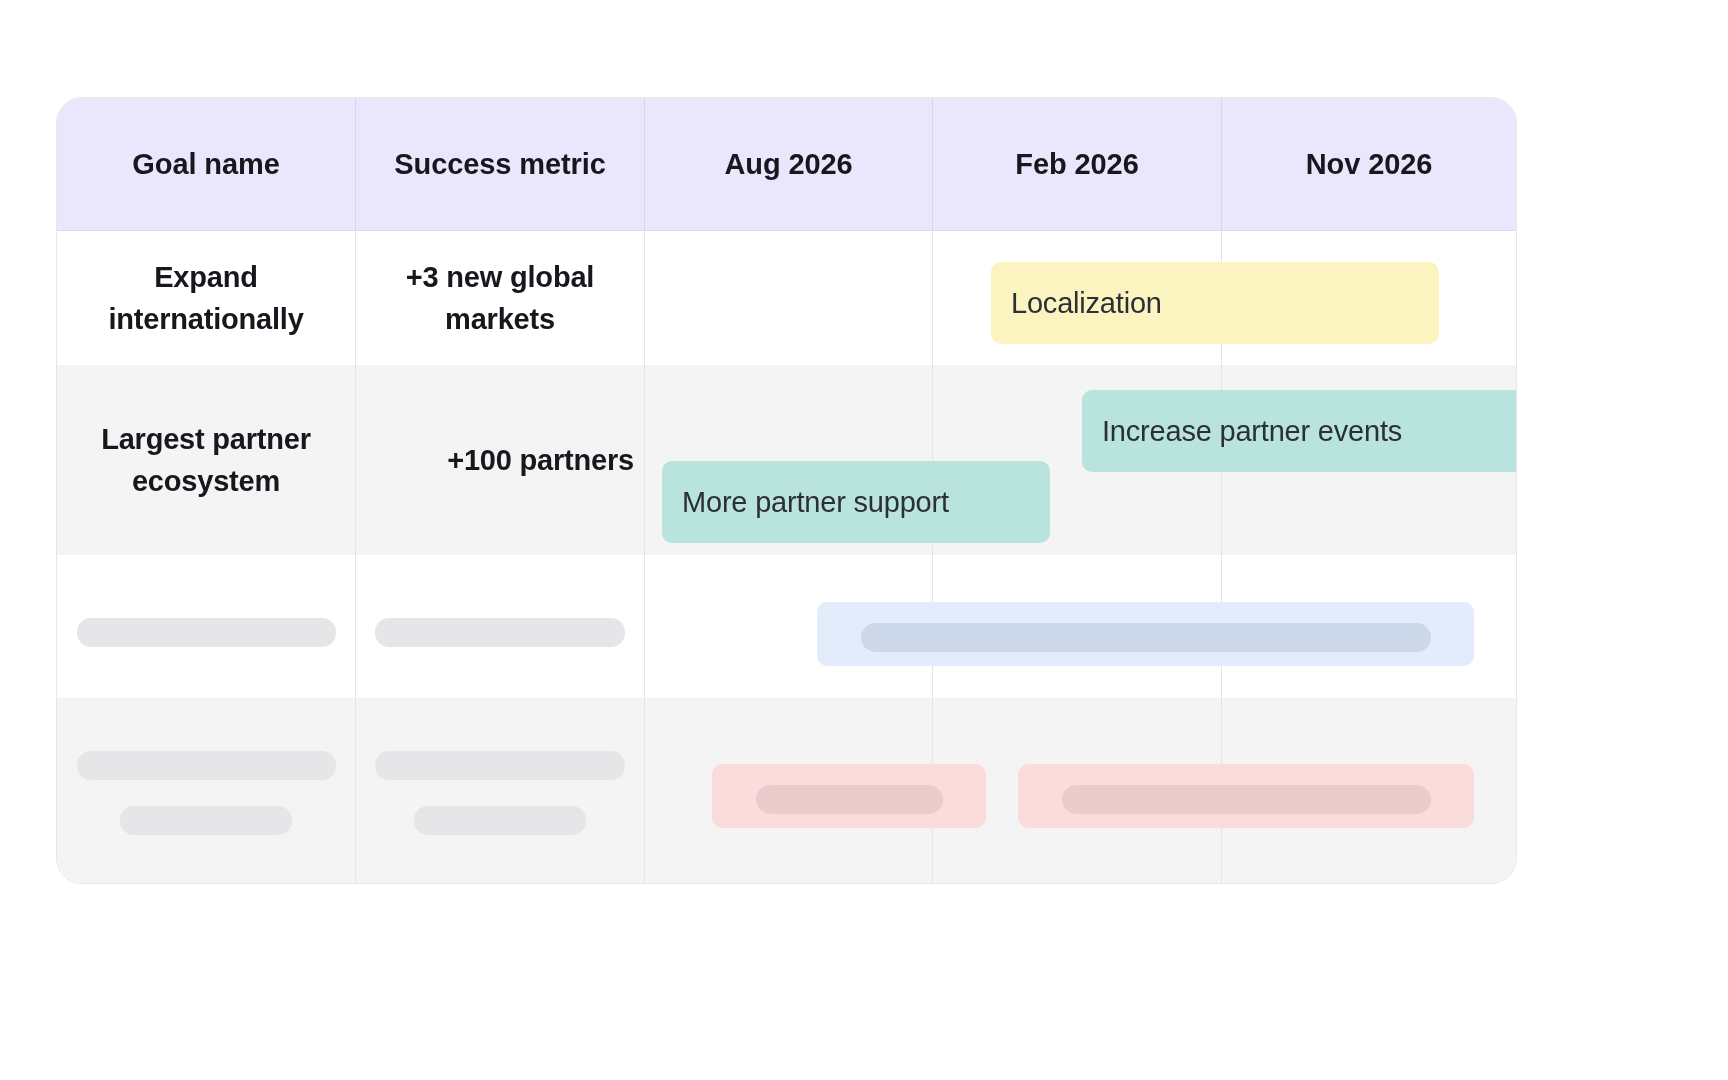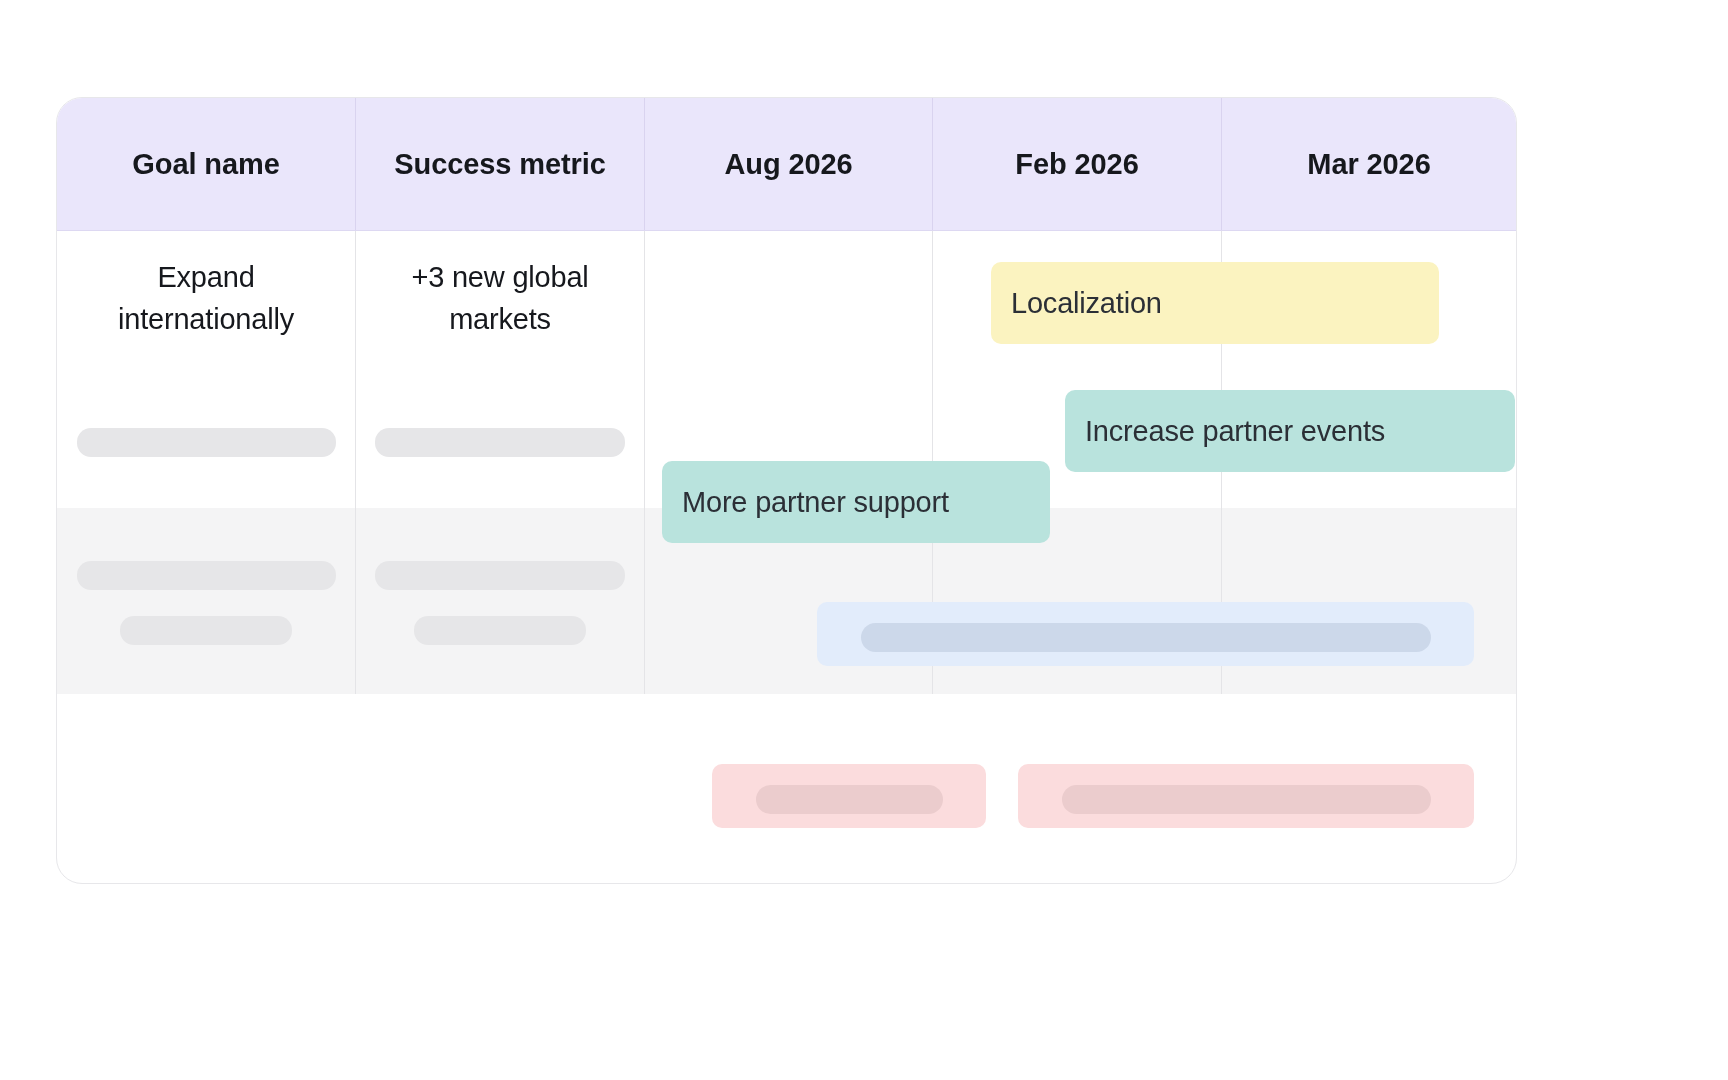--- a/index.html
+++ b/index.html
@@ -93,20 +93,21 @@
   .row-4 { height: 186px; }
 
   .cell {
     display: flex;
     align-items: center;
     justify-content: flex-end;
     box-sizing: border-box;
     border-right: 1px solid #e4e4e7;
     position: relative;
     padding: 12px 10px;
+    font-weight: bold;
   }
   .cell:last-child { border-right: none; }
 
   .cell-text {
     font-size: 29px;
     line-height: 1.45;
     color: #16181d;
     text-align: center;
     letter-spacing: -0.2px;
   }
@@ -162,37 +163,48 @@
 
 <div class="stage">
   <div class="card">
     <div class="table">
 
       <div class="thead">
         <div class="th col-goal">Goal name</div>
         <div class="th col-metric">Success metric</div>
         <div class="th col-m1">Aug 2026</div>
         <div class="th col-m2">Feb 2026</div>
-        <div class="th col-m3">Mar 2026</div>
+        <div class="th col-m3">Nov 2026</div>
       </div>
 
       <div class="tbody">
 
         <div class="row white row-1">
           <div class="cell col-goal">
             <span class="cell-text">Expand internationally</span>
           </div>
           <div class="cell col-metric">
             <span class="cell-text">+3 new global markets</span>
           </div>
           <div class="cell col-m1"></div>
           <div class="cell col-m2"></div>
           <div class="cell col-m3"></div>
         </div>
 
+        <div class="row gray row-2">
+          <div class="cell col-goal">
+            <span class="cell-text">Largest partner ecosystem</span>
+          </div>
+          <div class="cell col-metric">
+            <span class="cell-text">+100 partners</span>
+          </div>
+          <div class="cell col-m1"></div>
+          <div class="cell col-m2"></div>
+          <div class="cell col-m3"></div>
+        </div>
 
         <div class="row white row-3">
           <div class="cell col-goal">
             <span class="skel" style="left:20px; top:63px; width:259px; height:29px;"></span>
           </div>
           <div class="cell col-metric">
             <span class="skel" style="left:19px; top:63px; width:250px; height:29px;"></span>
           </div>
           <div class="cell col-m1"></div>
           <div class="cell col-m2"></div>
@@ -214,21 +226,21 @@
         </div>
 
       </div>
 
       <div class="timeline">
 
         <div class="bar bar-yellow" style="left:346px; top:164px; width:448px; height:82px;">
           <span class="bar-label">Localization</span>
         </div>
 
-        <div class="bar bar-teal" style="left:420px; top:292px; width:450px; height:82px;">
+        <div class="bar bar-teal" style="left:437px; top:292px; width:450px; height:82px;">
           <span class="bar-label">Increase partner events</span>
         </div>
 
         <div class="bar bar-teal" style="left:17px; top:363px; width:388px; height:82px;">
           <span class="bar-label">More partner support</span>
         </div>
 
         <div class="bar bar-blue" style="left:172px; top:504px; width:657px; height:64px;">
           <span class="skel-inner" style="left:44px; top:21px; width:570px; height:29px;"></span>
         </div>

